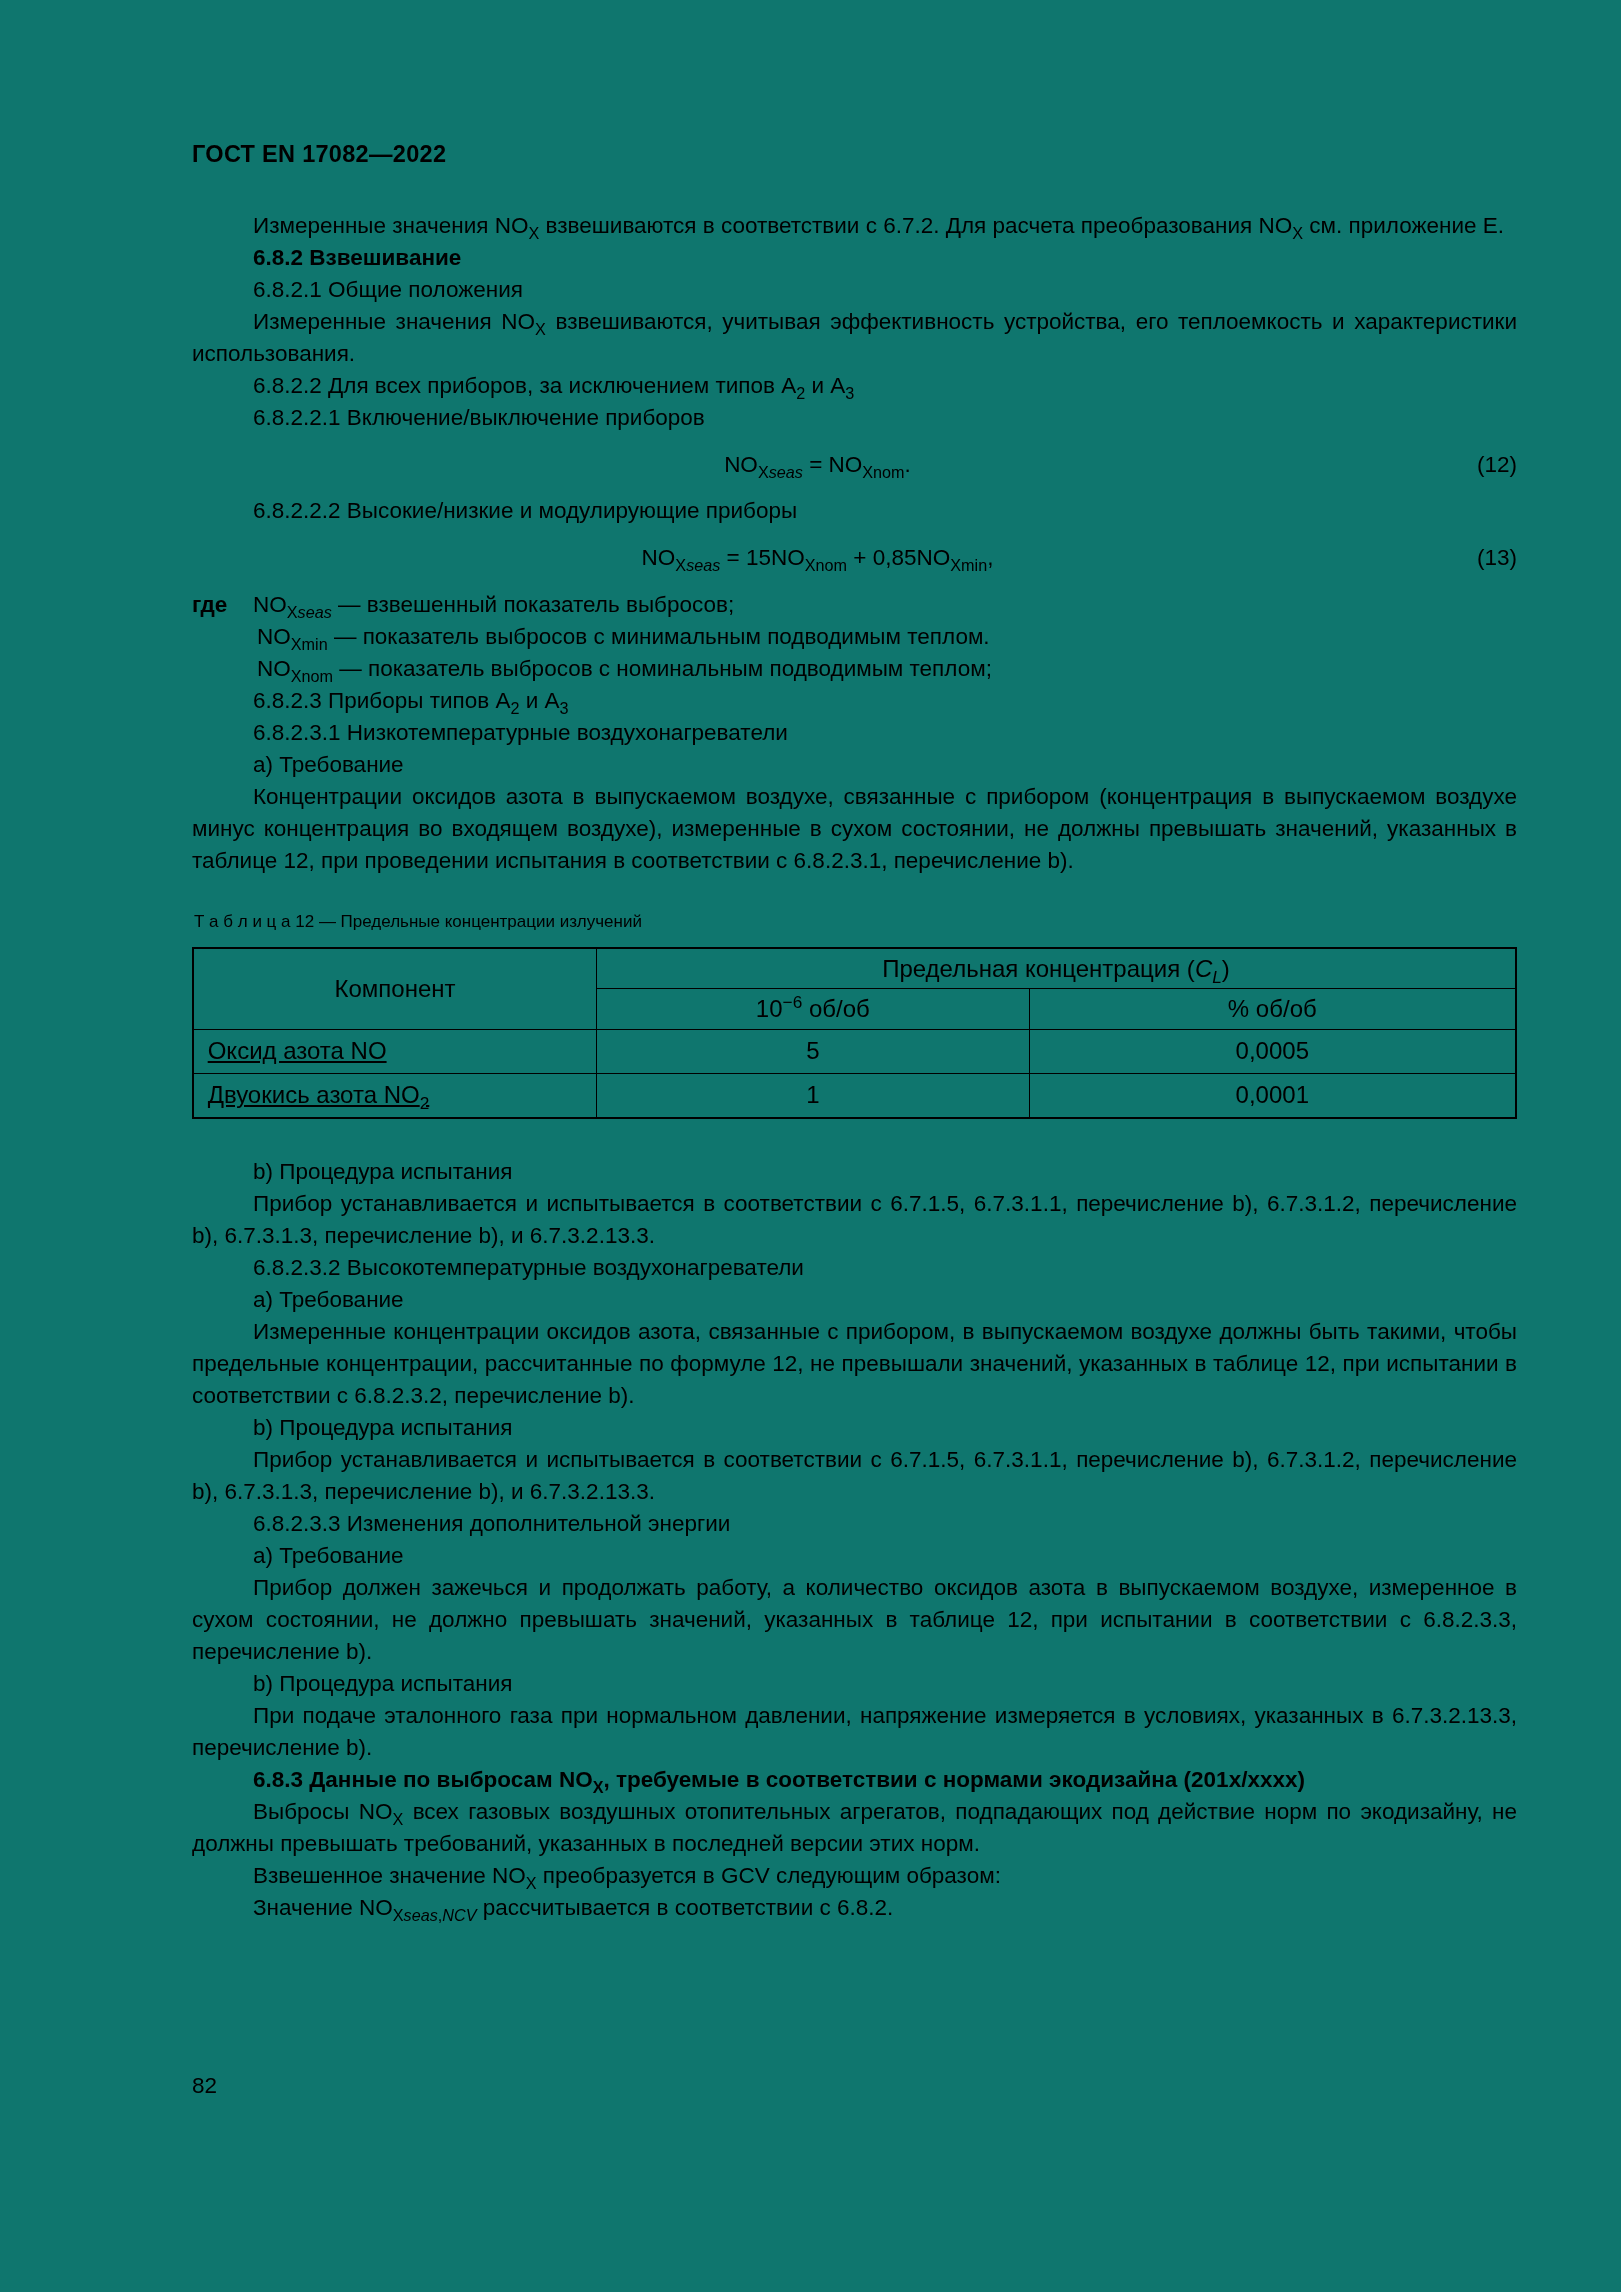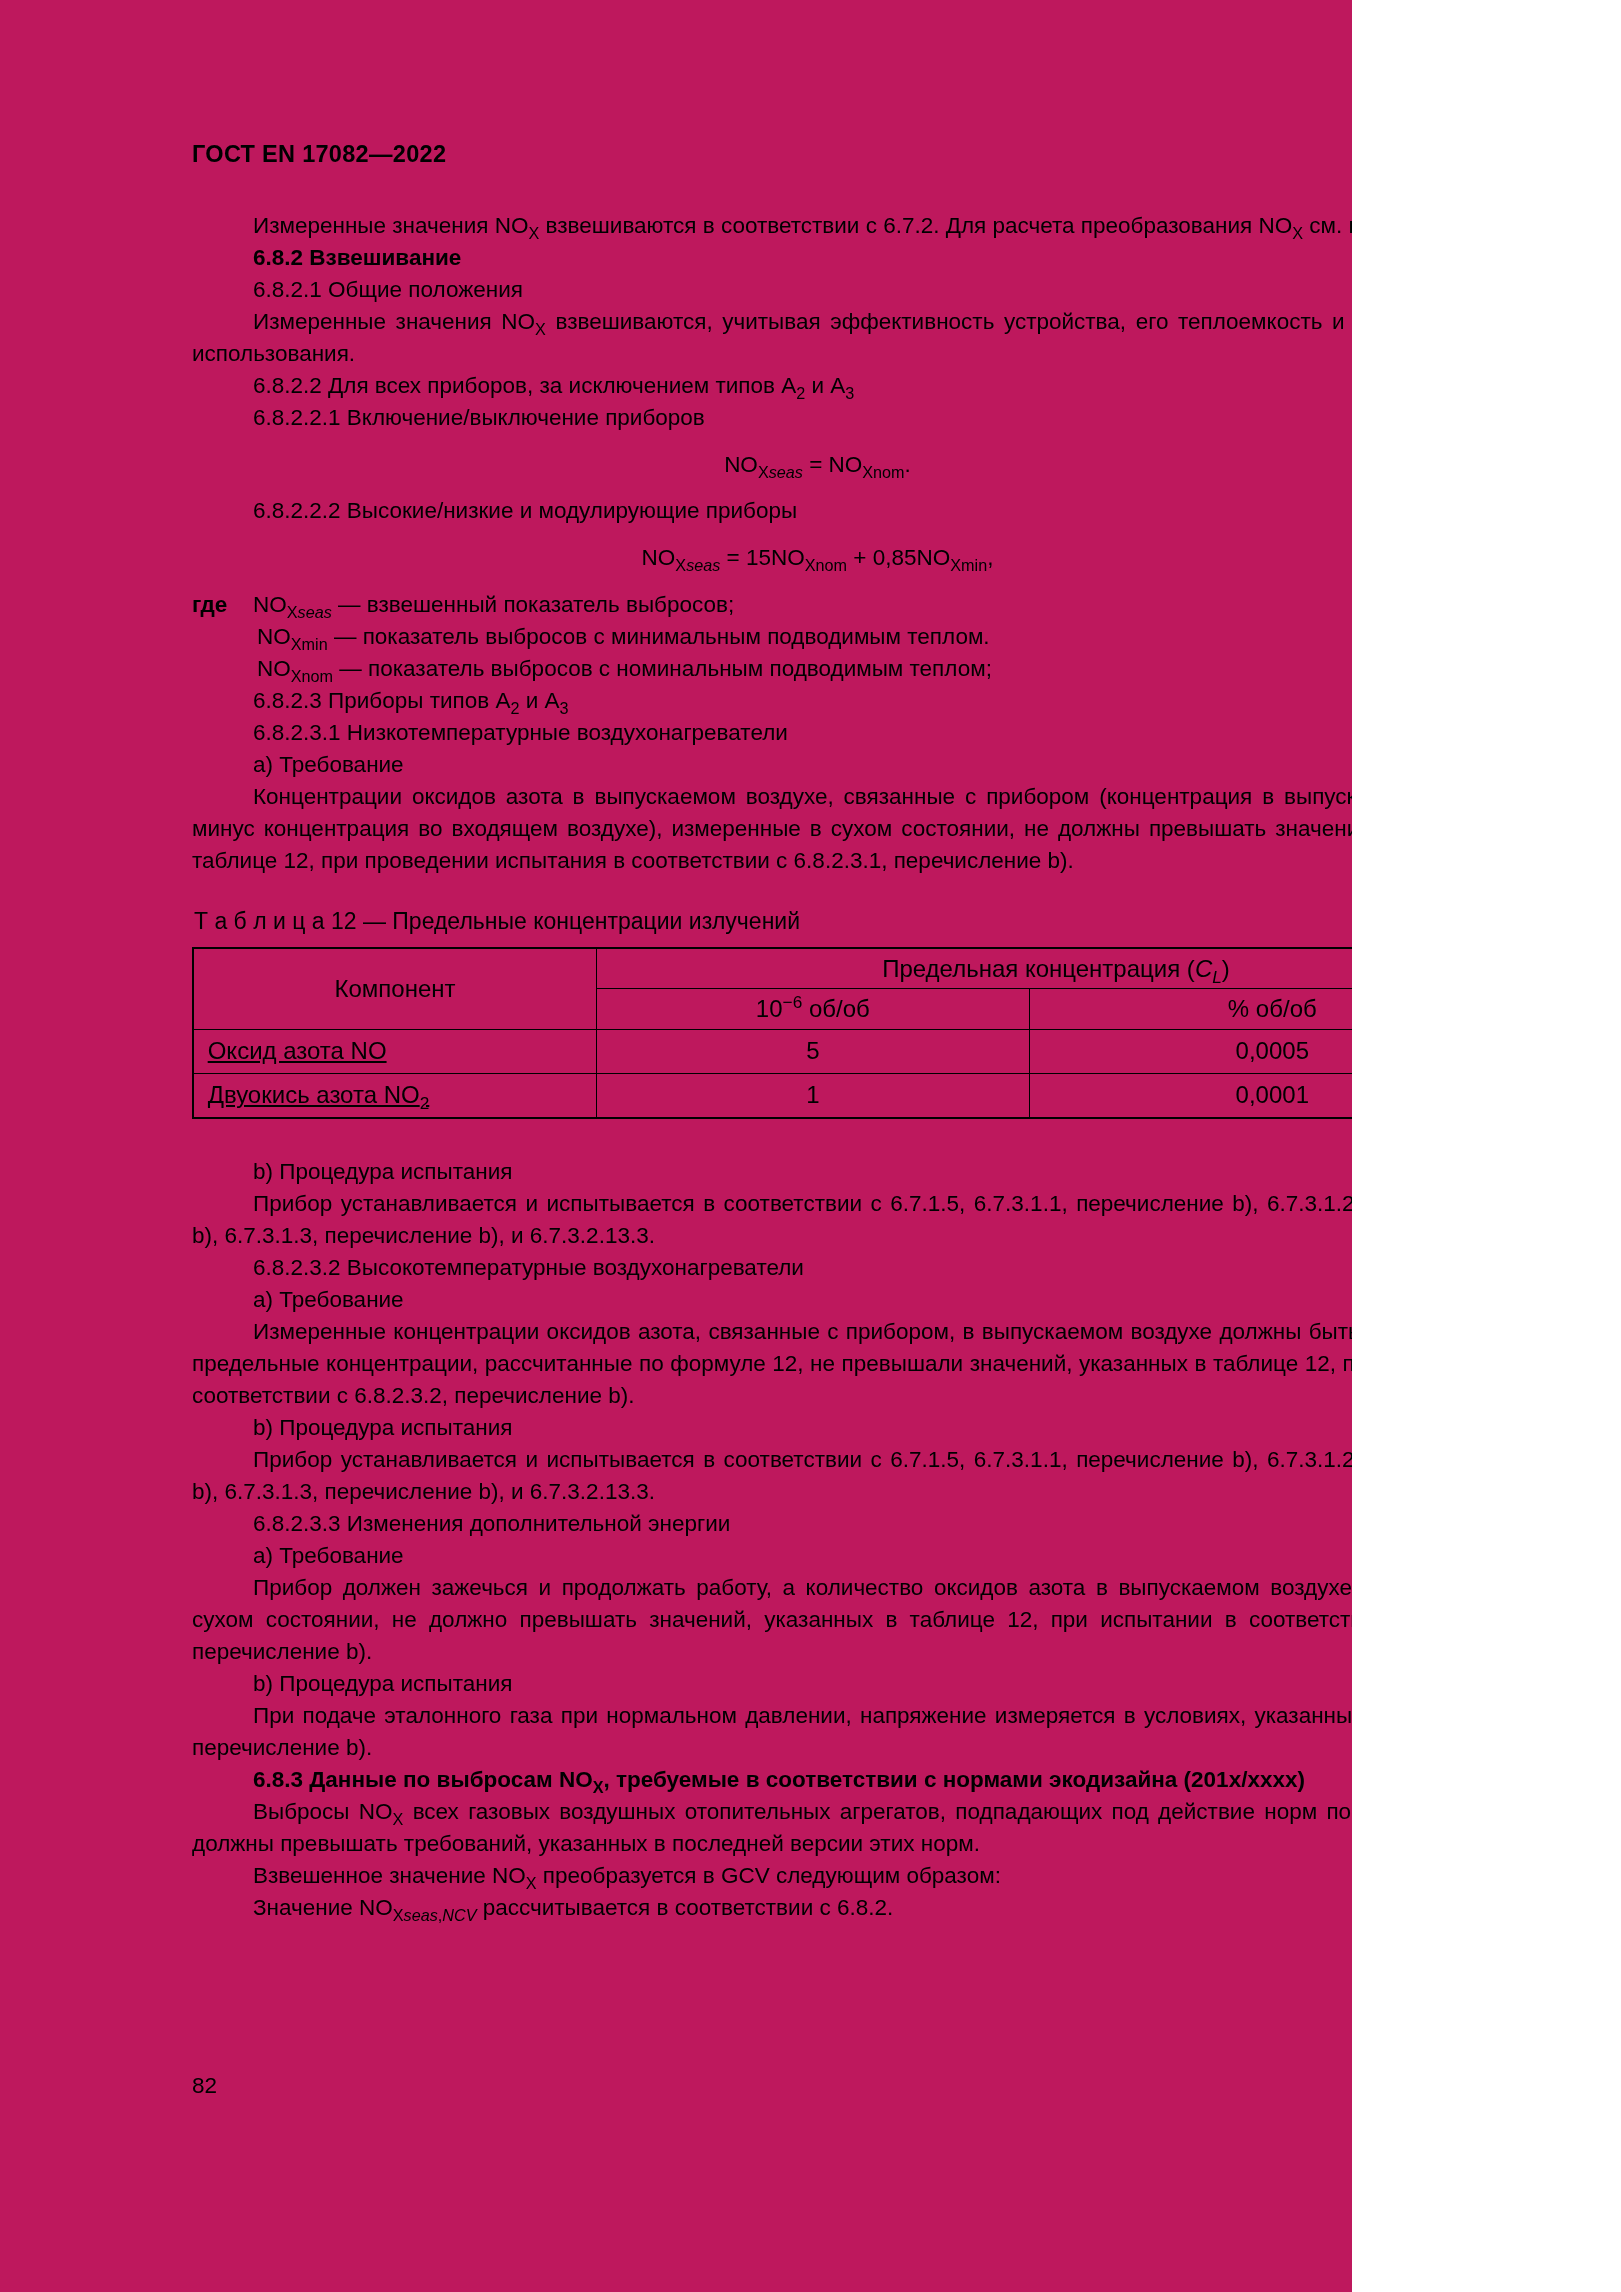--- a/index.html
+++ b/index.html
@@ -1,21 +1,21 @@
 <!DOCTYPE html>
 <html><head>
 <meta charset="utf-8">
 <style>
   * { box-sizing: border-box; }
   html, body { margin: 0; padding: 0; background: #ffffff; }
   .page {
     position: relative;
-    width: 1352px;
+    width: 1621px;
     height: 2293px;
-    background: #be185d;
+    background: #0f766e;
     color: #000000;
     font-family: "Liberation Sans", "DejaVu Sans", sans-serif;
     font-size: 22.5px;
     overflow: hidden;
   }
   .running-header {
     position: absolute;
     top: 141px;
     left: 192px;
     font-size: 23.5px;
@@ -34,21 +34,21 @@
   sub { font-size: 72%; line-height: 0; }
   sup { font-size: 72%; line-height: 0; }
   em { font-style: italic; }
   .equation { display: flex; align-items: center; margin: 14.7px 0; }
   .eq-body { flex: 1; text-align: center; line-height: 32px; }
   .eq-num { width: 74px; text-align: right; line-height: 32px; }
   .where-line { margin: 0; line-height: 32px; text-align: left; }
   .where-lead { display: inline-block; width: 61px; font-weight: bold; }
   .where-cont { margin-left: 65px; }
   .table-block { margin: 31px 0 37px; }
-  .tbl-caption { font-size: 23px; line-height: 27.4px; margin: 0 0 11.8px 2px; text-align: left; }
+  .tbl-caption { font-size: 17px; line-height: 27.4px; margin: 0 0 11.8px 2px; text-align: left; }
   table.limits {
     width: 100%;
     border-collapse: collapse;
     border: 2px solid #000;
     font-size: 24px;
   }
   .limits th, .limits td {
     border: 1px solid #000;
     font-weight: normal;
     padding: 8.8px 13.7px;

